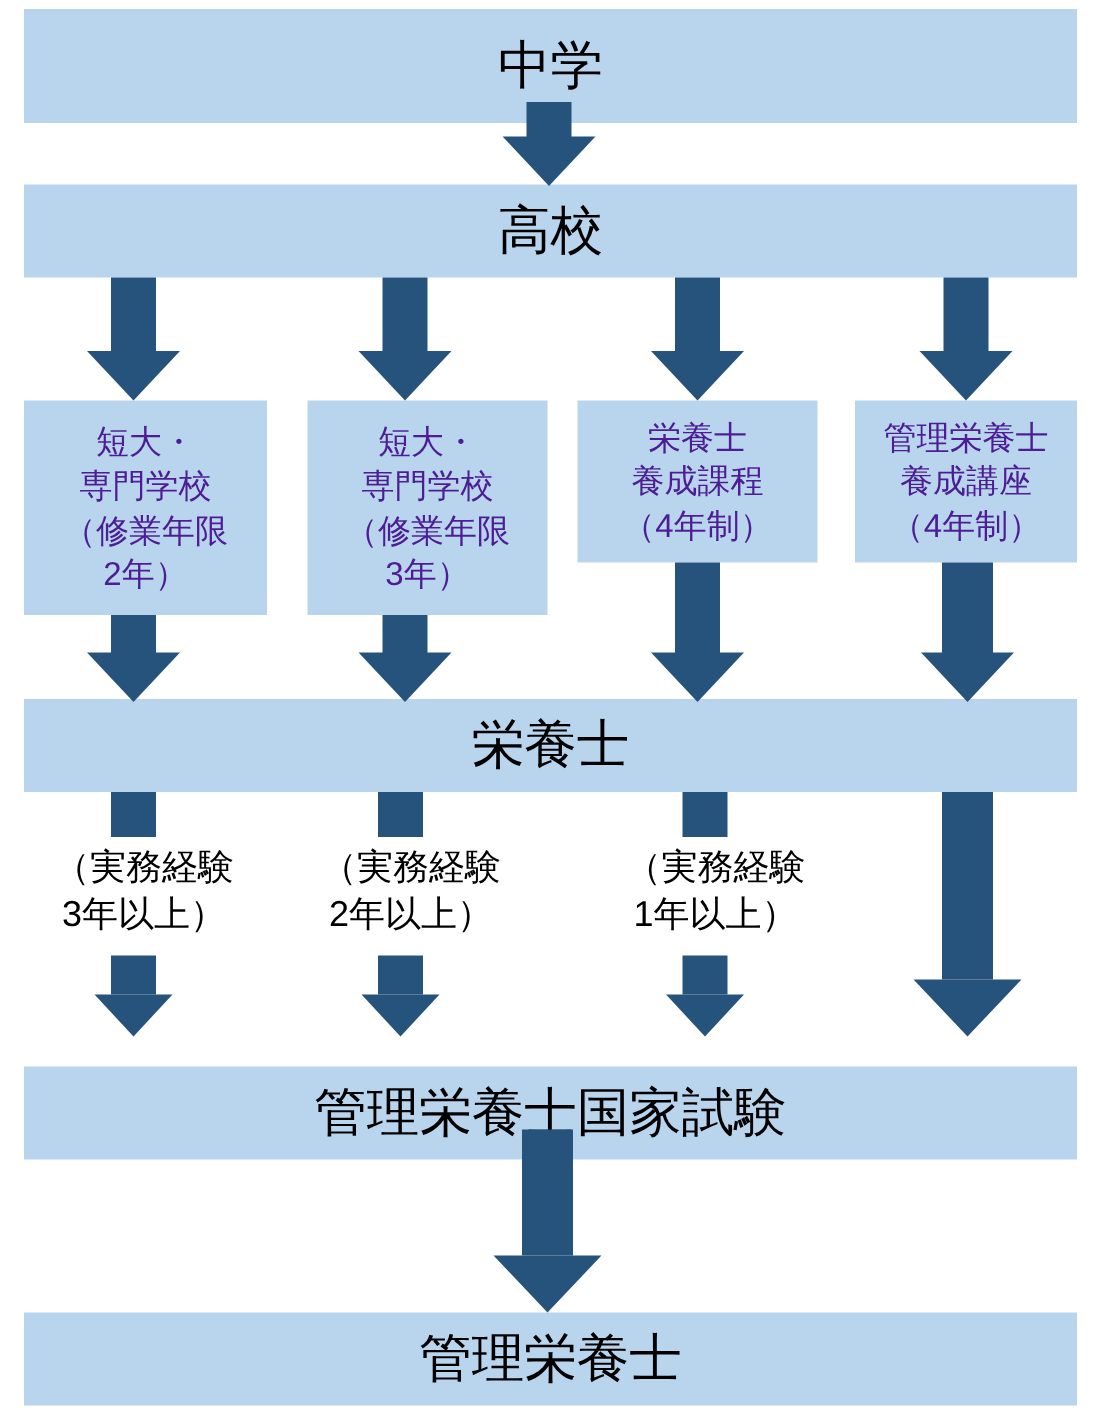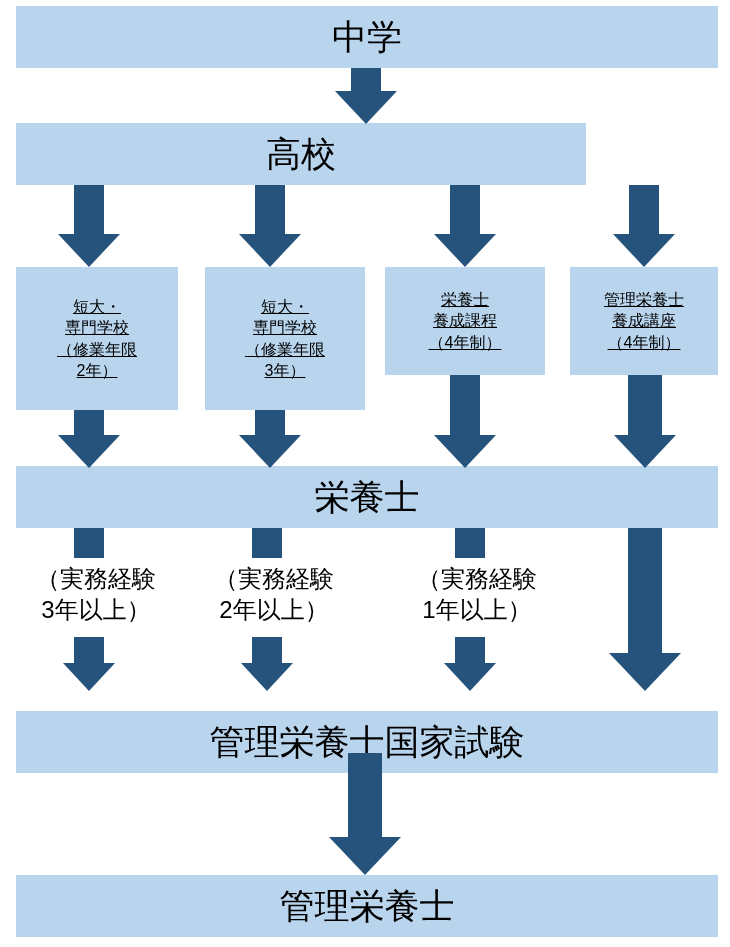--- a/index.html
+++ b/index.html
@@ -23,26 +23,25 @@
   }
   .bar-lg{font-size:35px;}
   .bar-xl{font-size:35px;margin-top:20px;}
 
   
   .box{
     position:absolute;
     background:#b9d5ee;
     display:flex;align-items:center;justify-content:center;
     text-align:center;
-    color:#000000;
-    font-size:16px;
+    color:#4c1d95;
+    font-size:22px;
     line-height:1.32;
     z-index:1;
     white-space:pre-line;
-    text-decoration:underline;
   }
 
   
   .note{
     position:absolute;
     text-align:center;
     color:#000000;
     font-size:24px;
     line-height:1.3;
     white-space:pre-line;
@@ -67,30 +66,30 @@
   }
   .arrow.big .head{
     border-left-width:36px;border-right-width:36px;border-top-width:38px;
   }
 </style>
 </head>
 <body>
 
 <div id="stage">
 
-  <div class="bar bar-lg" style="left:16px;top:6px;width:702px;height:62px;">
+  <div class="bar bar-lg" style="left:16px;top:6px;width:702px;height:76px;">
     <span>中学</span>
   </div>
 
   <div class="arrow" style="left:335px;top:68px;width:62px;height:56px;">
     <div class="shaft" style="width:30px;height:24px;"></div>
     <div class="head"></div>
   </div>
 
-  <div class="bar bar-lg" style="left:16px;top:123px;width:570px;height:62px;">
+  <div class="bar bar-lg" style="left:16px;top:123px;width:702px;height:62px;">
     <span>高校</span>
   </div>
 
   <div class="arrow" style="left:58px;top:185px;width:62px;height:82px;">
     <div class="shaft" style="width:30px;height:50px;"></div>
     <div class="head"></div>
   </div>
   <div class="arrow" style="left:239px;top:185px;width:62px;height:82px;">
     <div class="shaft" style="width:30px;height:50px;"></div>
     <div class="head"></div>

